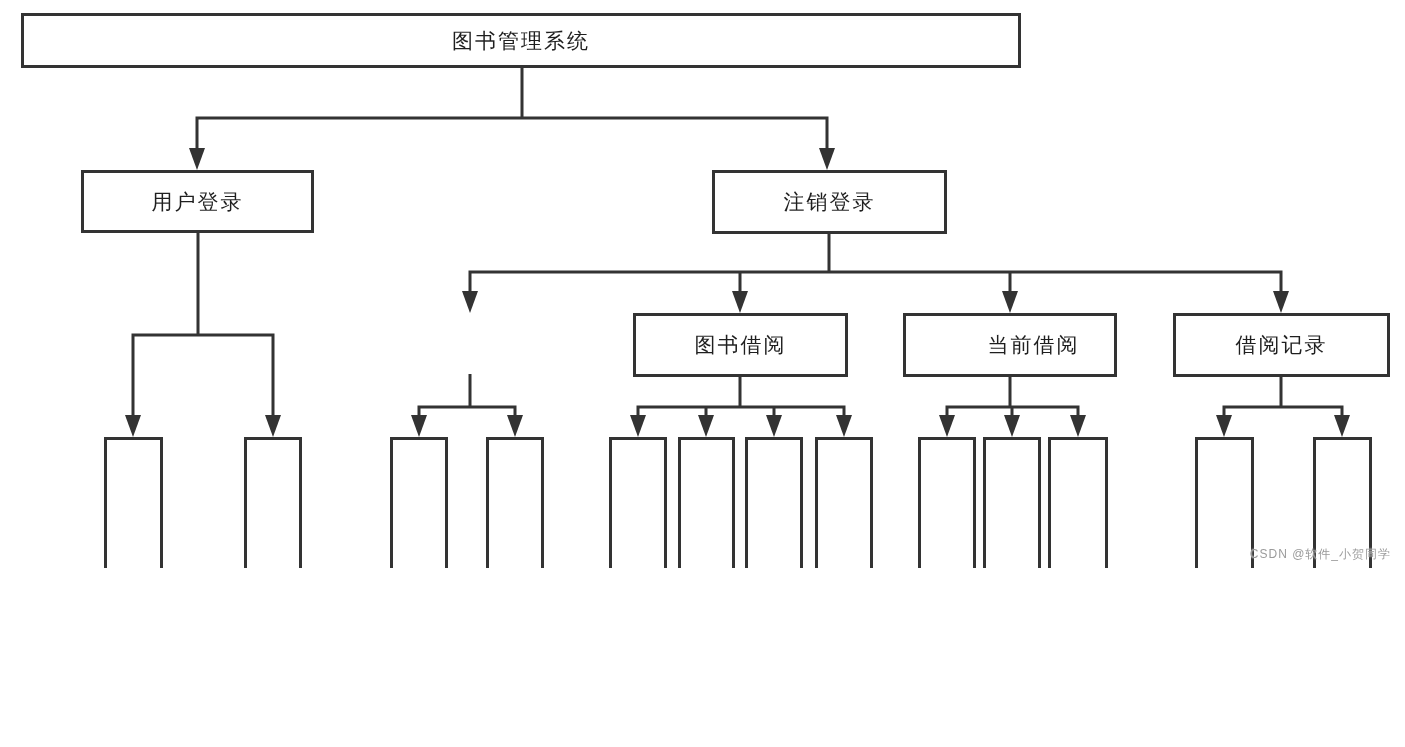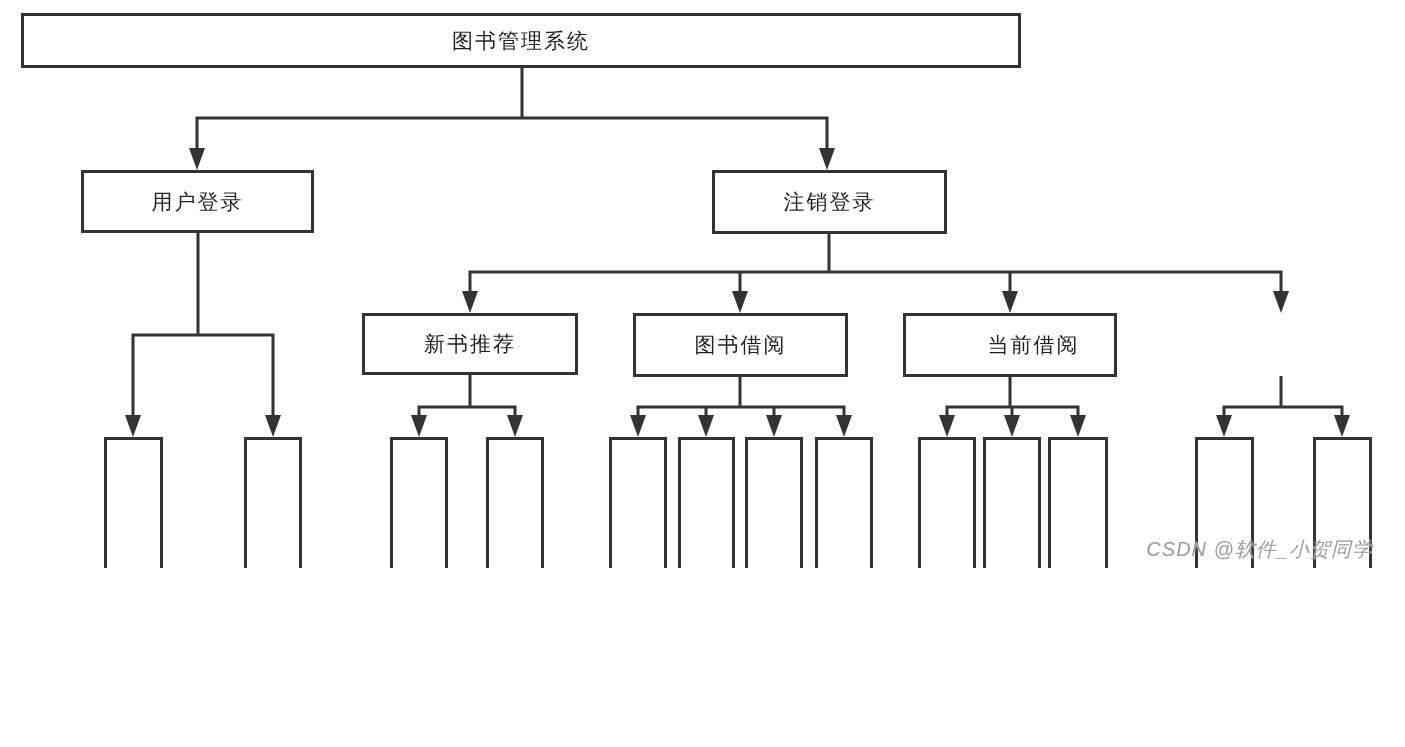--- a/index.html
+++ b/index.html
@@ -39,29 +39,28 @@
   .vbox {
     writing-mode: vertical-rl;
     text-orientation: mixed;
     letter-spacing: 6px;
     font-size: 21px;
     line-height: 1;
     padding: 6px 0;
   }
   .watermark {
     position: absolute;
-    right: 32px;
+    right: 14px;
     bottom: 5px;
-    font-size: 20px;
+    font-size: 12px;
     color: #9b9b9b;
     letter-spacing: 1px;
     z-index: 3;
     text-shadow: 0 0 2px #ffffff;
     white-space: nowrap;
-    font-style: italic;
   }
 </style>
 </head>
 <body>
 
 <div class="stage">
 
   <svg class="connectors" width="1405" height="747" viewBox="0 0 1405 747" xmlns="http://www.w3.org/2000/svg">
     <g stroke="#333333" stroke-width="3" fill="none">
       <path d="M522,68 V118 M195.5,118 H828.5 M197,118 V160 M827,118 V160"></path>
@@ -93,23 +92,23 @@
       <polygon points="1216,415 1232,415 1224,437"></polygon>
       <polygon points="1334,415 1350,415 1342,437"></polygon>
     </g>
   </svg>
 
   <div class="node" style="left:21px; top:13px; width:1000px; height:55px;">图书管理系统</div>
 
   <div class="node" style="left:81px; top:170px; width:233px; height:63px;">用户登录</div>
   <div class="node" style="left:712px; top:170px; width:235px; height:64px;">注销登录</div>
 
-  <div class="node" style="left:362px; top:313px; width:216px; height:62px;">新书推荐</div>
   <div class="node" style="left:633px; top:313px; width:215px; height:64px;">图书借阅</div>
   <div class="node" style="left:903px; top:313px; width:214px; height:64px;padding-left:47px;">当前借阅</div>
+  <div class="node" style="left:1173px; top:313px; width:217px; height:64px;">借阅记录</div>
 
   <div class="node vbox" style="left:104px; top:437px; width:59px; height:296px;">用户登录</div>
   <div class="node vbox" style="left:244px; top:437px; width:58px; height:296px;">注销登录</div>
 
   <div class="node vbox" style="left:390px; top:437px; width:58px; height:296px;">查询图书</div>
   <div class="node vbox" style="left:486px; top:437px; width:58px; height:296px;">借阅图书</div>
 
   <div class="node vbox" style="left:609px; top:437px; width:58px; height:296px;">查询图书</div>
   <div class="node vbox" style="left:678px; top:437px; width:57px; height:296px; letter-spacing:3px;">新增图书（管理员）</div>
   <div class="node vbox" style="left:745px; top:437px; width:58px; height:296px; letter-spacing:3px;">编辑图书（管理员）</div>

